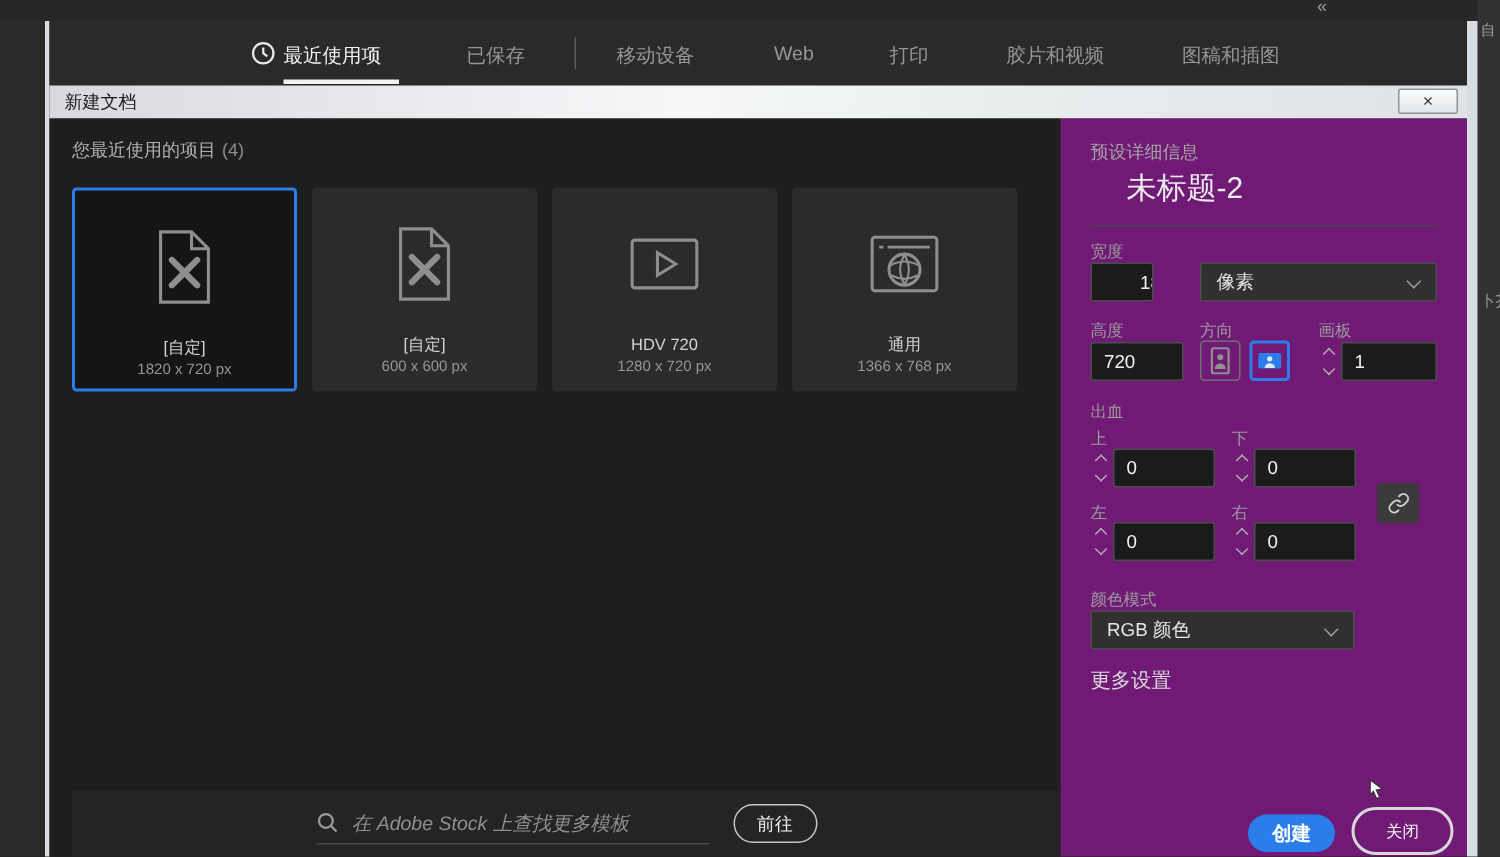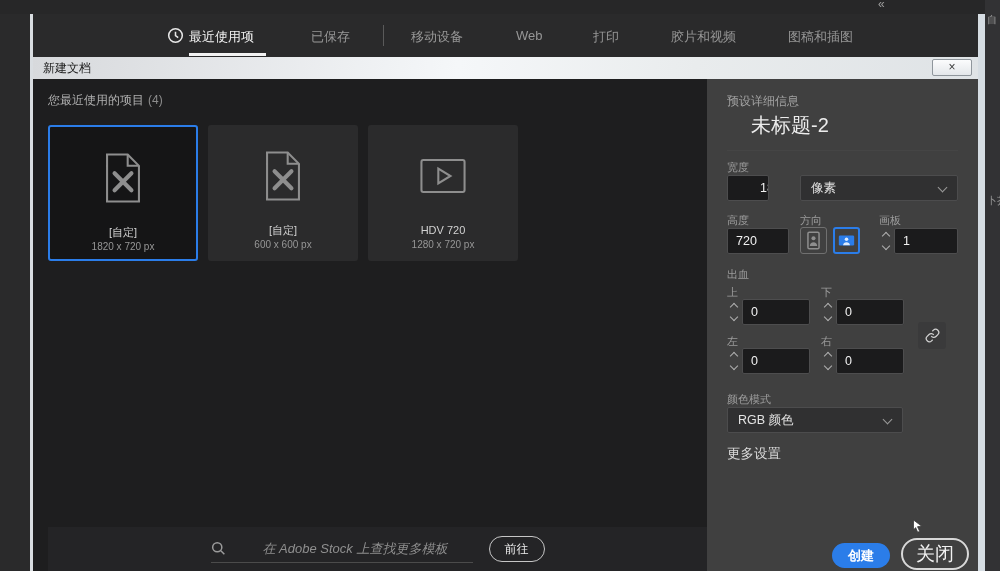--- a/index.html
+++ b/index.html
@@ -28,38 +28,38 @@
   #tabbar { position:relative; height:43px; background:#2a2a2b; }
   .tab { position:absolute; top:14px; font-size:13px; color:#969696; white-space:nowrap; }
   .tab.active { color:#f2f2f2; }
   #tab-underline { position:absolute; left:156px; bottom:1px; width:77px; height:3px; background:#f2f2f2; }
   #tab-divider { position:absolute; left:350px; top:11px; width:1px; height:21px; background:#5a5a5a; }
   #clock-icon { position:absolute; left:134px; top:13px; }
 
   
   #content { position:relative; display:flex; height:492px; }
   #left { position:relative; width:674px; background:#1e1e1f; }
-  #panel { position:relative; flex:1; background:#404040; }
+  #panel { position:relative; flex:1; background:#701a75; }
 
   #recent-heading { left:15px; top:13px; font-size:12px; color:#b0b0b0; }
   #recent-heading .count { color:#8c8c8c; margin-left:4px; }
 
   #cards { left:15px; top:46px; display:flex; gap:10px; }
   .card { width:150px; height:136px; background:#2b2b2c; border-radius:3px;
     display:flex; flex-direction:column; align-items:center; cursor:pointer; }
   .card.selected { background:#151516; border:2px solid #2b7de9; }
   .card .icon-wrap { height:94px; display:flex; align-items:center; justify-content:center; margin-top:4px; }
   .card .name { font-size:11px; color:#d2d2d2; line-height:14px; }
   .card .size { font-size:10px; color:#969696; margin-top:2px; }
 
   
   #footer { left:15px; right:0; bottom:0; height:44px; background:#242426;
     display:flex; align-items:center; justify-content:center; position:absolute; }
   #search-box { display:flex; align-items:center; width:262px; height:27px;
-    border-bottom:1px solid #4b4b4b;gap:28px; }
+    border-bottom:1px solid #4b4b4b; }
   #search-placeholder { font-size:13px; font-style:italic; color:#8f8f8f; margin-left:9px; white-space:nowrap; }
   #go-btn { margin-left:16px; width:56px; height:26px; border:1.5px solid #c6c6c6; border-radius:13px;
     background:transparent; color:#ececec; font-size:12px; cursor:pointer; }
 
   
   .lbl { position:absolute; font-size:11px; color:#9c9c9c; white-space:nowrap; }
   #preset-heading { left:20px; top:14px; font-size:12px; color:#a3a3a3; position:absolute; }
   #doc-title { left:20px; top:33px; font-size:20px; color:#ececec; position:absolute;margin-left:24px; }
   #title-divider { left:20px; top:71px; width:231px; height:1px; background:#454545; position:absolute; }
   .tbox { position:absolute; background:#1b1b1c; border:1px solid #4d4d4e; color:#f1f1f1;
@@ -78,21 +78,21 @@
   .orient-btn { position:absolute; width:27px; height:27px; border-radius:3px;
     display:flex; align-items:center; justify-content:center; cursor:pointer; }
   #orient-portrait { border:1px solid #707070; }
   #orient-landscape { border:2px solid #2b7de9; }
   #link-btn { position:absolute; left:211px; top:243px; width:28px; height:27px; background:#3a3a3b;
     border-radius:3px; display:flex; align-items:center; justify-content:center; cursor:pointer; }
   #more-settings { position:absolute; left:20px; top:366px; font-size:13.5px; color:#dadada; cursor:pointer; }
   #create-btn { position:absolute; left:125px; top:464px; width:58px; height:25px; border-radius:13px;
     background:#2b7de9; border:none; color:#fff; font-size:13px; font-weight:bold; cursor:pointer; }
   #close-action-btn { position:absolute; left:194px; top:459px; width:68px; height:32px; border-radius:16px;
-    background:transparent; border:2px solid #d8d8d8; color:#f2f2f2; font-size:19px; cursor:pointer; }
+    background:transparent; border:2px solid #d8d8d8; color:#f2f2f2; font-size:11px; cursor:pointer; }
   #cursor { position:absolute; left:204px; top:440px; }
 </style>
 </head>
 <body>
 
 <div id="top-strip" class="abs">
   <span id="collapse-glyph">«</span>
 </div>
 <div id="right-strip" class="abs">
   <span class="edge-frag" style="top:13px;">自</span>
@@ -165,20 +165,32 @@
         <div class="card">
           <div class="icon-wrap">
             <svg viewBox="0 0 64 64" width="60" height="60" fill="none" stroke="#8e8e8e" stroke-width="2.2">
               <rect x="9" y="15" width="46" height="34" rx="2"></rect>
                 <path d="M27 24v16l13-8z"></path>
               </svg>
           </div>
           <div class="name">HDV 720</div>
           <div class="size">1280 x 720 px</div>
         </div>
+        <div class="card">
+          <div class="icon-wrap">
+            <svg viewBox="0 0 64 64" width="60" height="60" fill="none" stroke="#8e8e8e" stroke-width="2.2">
+              <rect x="9" y="13" width="46" height="38" rx="2"></rect>
+              <path d="M14 20h3M20 20h30" stroke-width="1.8"></path>
+              <circle cx="32" cy="36" r="11"></circle>
+              <path d="M22 33c6.5-3.6 13.5-3.6 20 0M22.5 40c6 3.2 13 3.2 19 0M32 25.5c-4 6.8-4 14.2 0 21M32 25.5c4 6.8 4 14.2 0 21" stroke-width="1.5"></path>
+              </svg>
+          </div>
+          <div class="name">通用</div>
+          <div class="size">1366 x 768 px</div>
+        </div>
       </div>
 
       <div id="footer">
         <div id="search-box">
           <span style="display:flex;">
             <svg viewBox="0 0 18 18" width="15" height="15" fill="none" stroke="#9b9b9b" stroke-width="1.8">
               <circle cx="7.5" cy="7.5" r="5.5"></circle>
                 <path d="M11.8 11.8 16 16"></path>
               </svg>
           </span>

